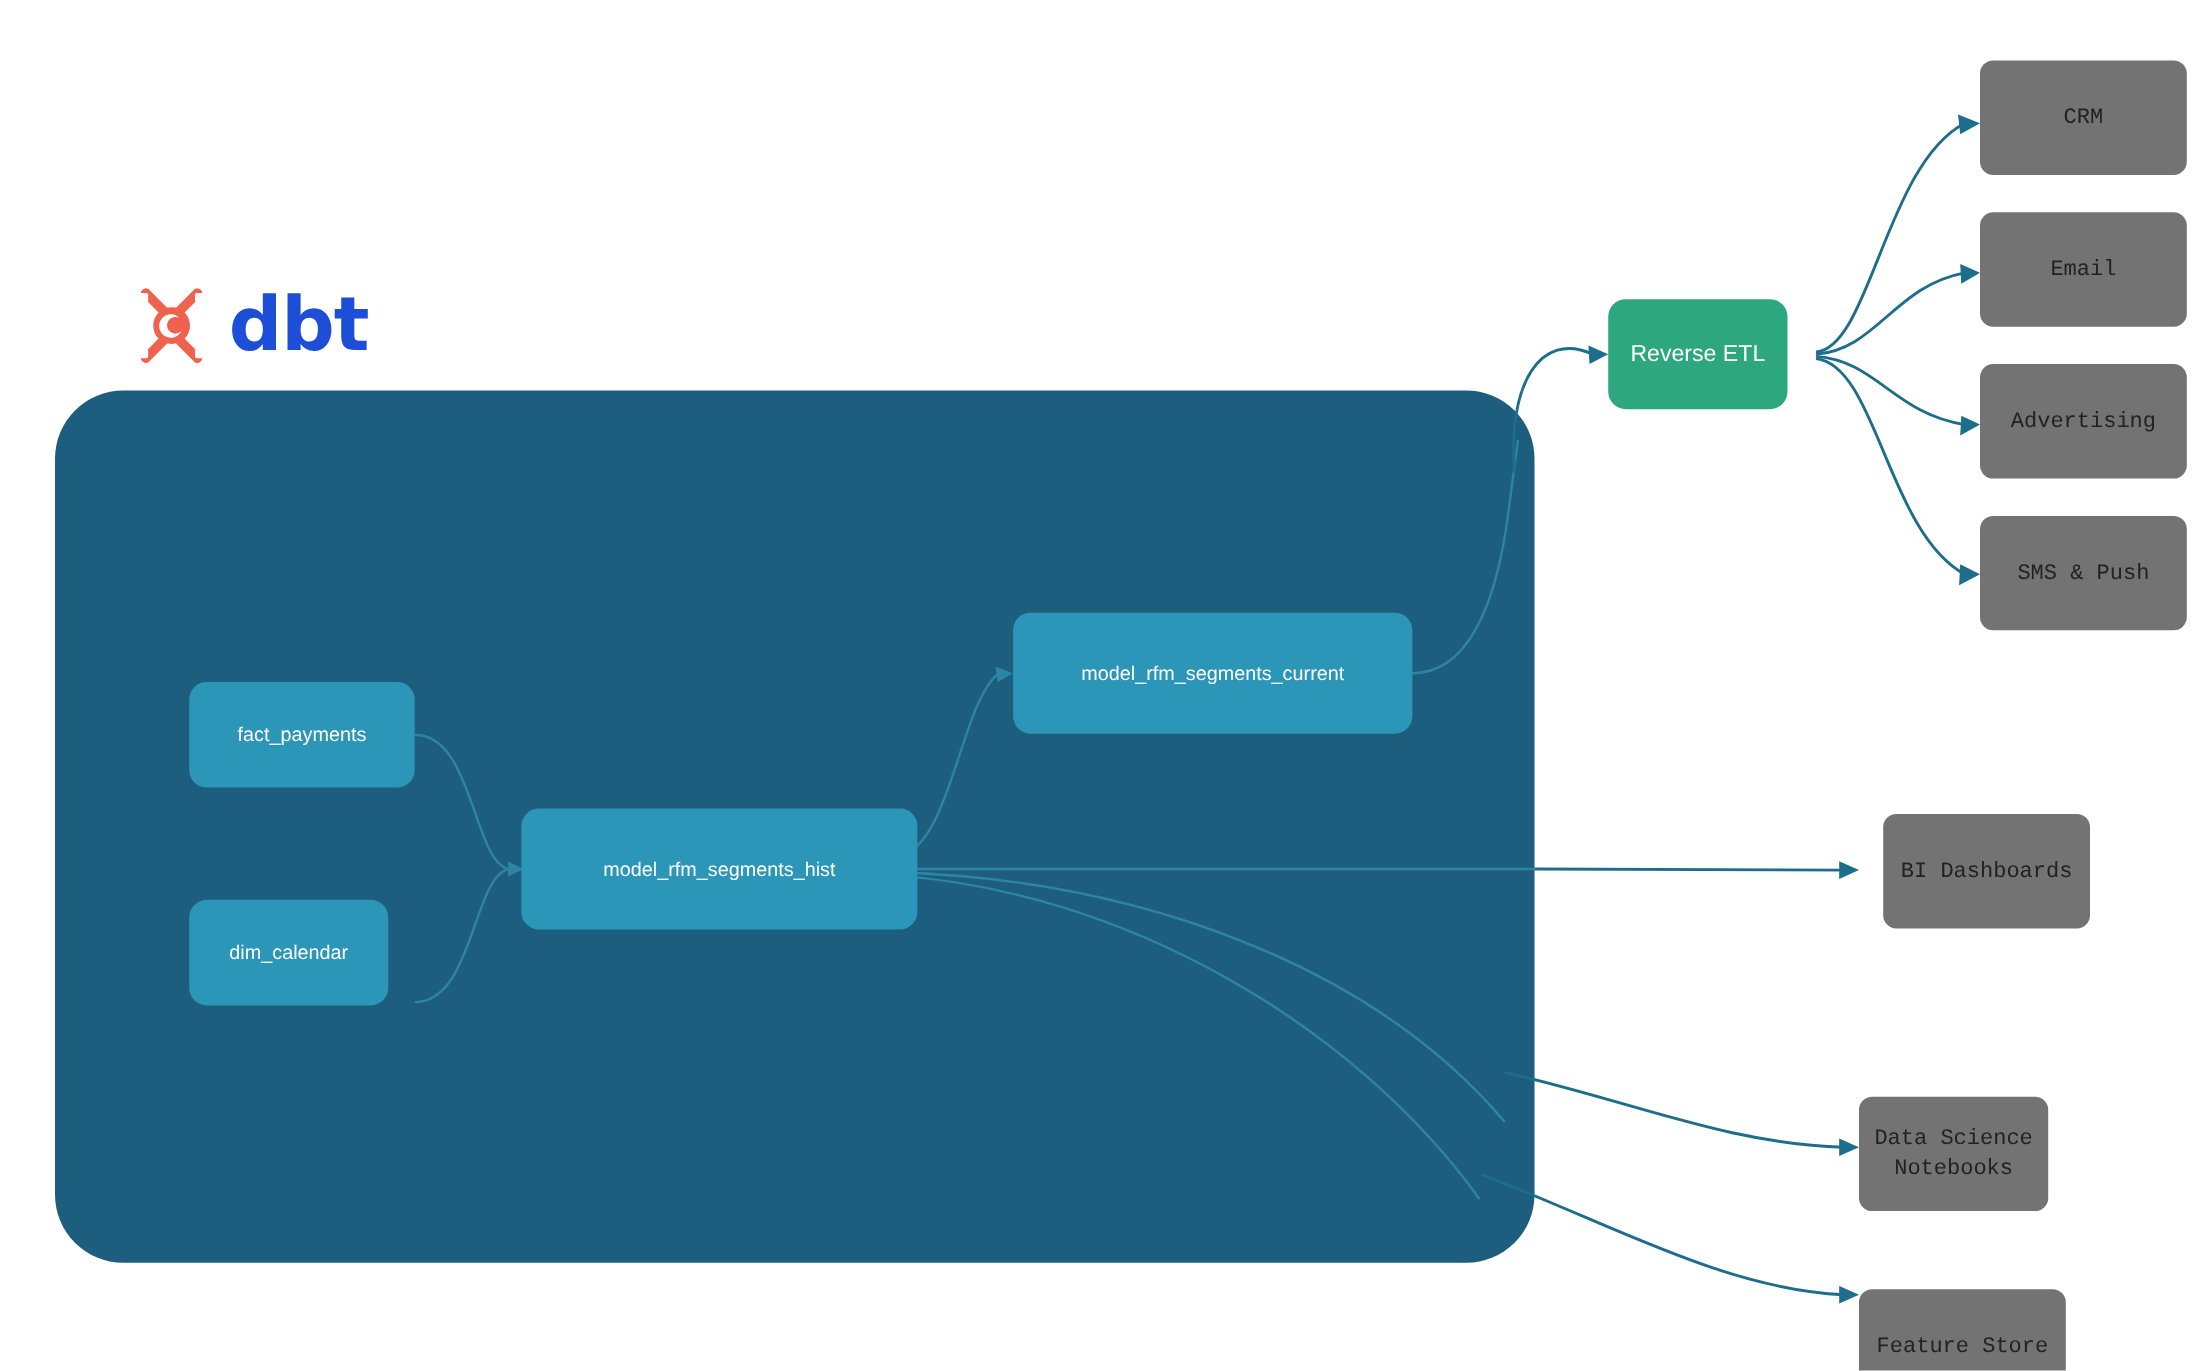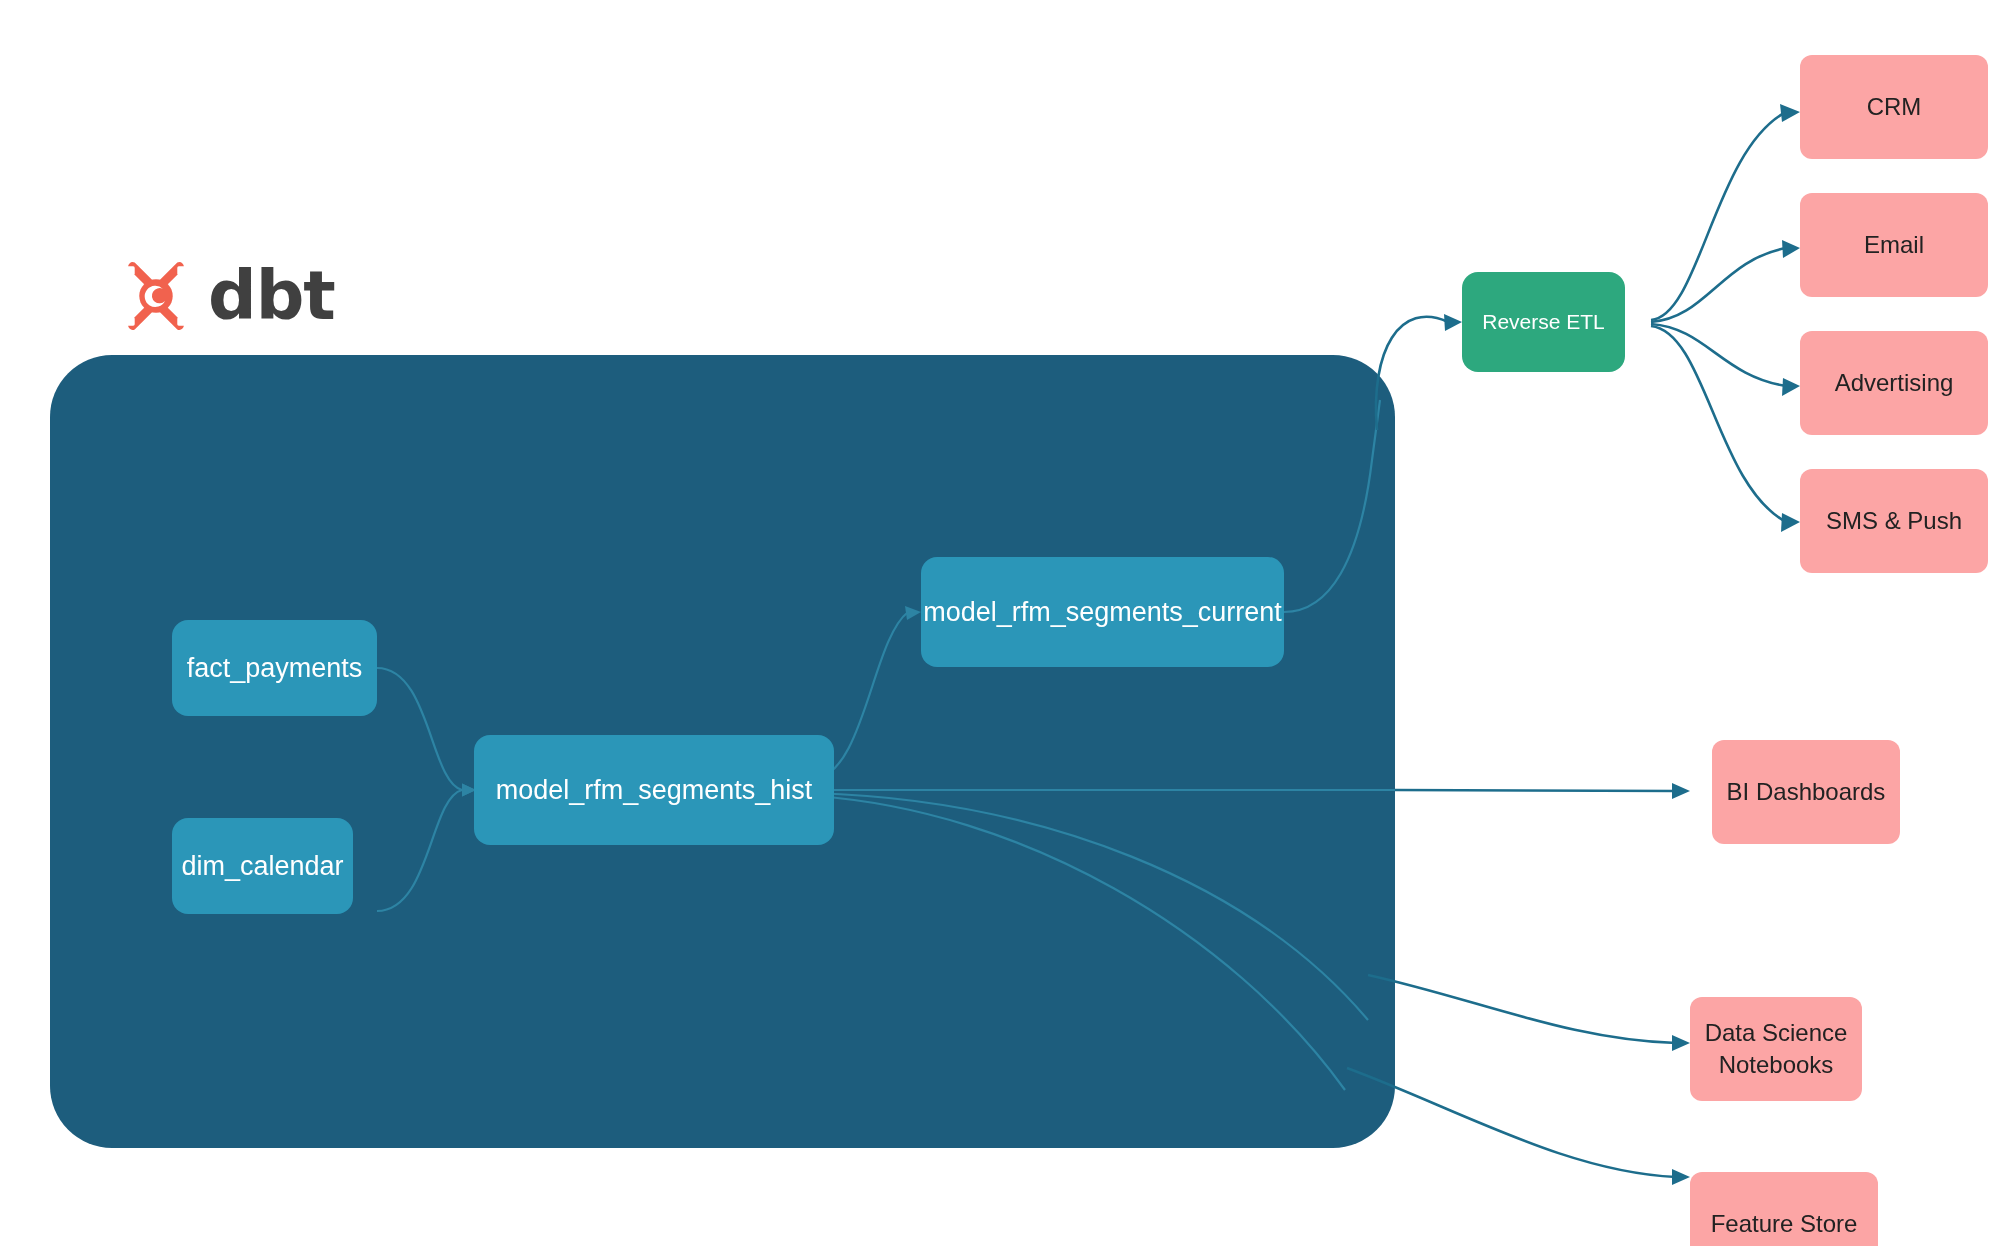--- a/index.html
+++ b/index.html
@@ -7,44 +7,45 @@
     width:2000px;height:1246px;position:relative;overflow:hidden;
     font-family:"Liberation Sans","DejaVu Sans",sans-serif;
   }
   #stage{position:absolute;inset:0;width:2000px;height:1246px;}
 
   
   #dbt-logo{position:absolute;left:118px;top:258px;display:flex;align-items:center;gap:14px;}
   #dbt-logo .mark{width:76px;height:76px;display:block;}
   #dbt-logo .wordmark{
     font-family:"DejaVu Sans","Liberation Sans",sans-serif;
-    font-weight:bold;font-size:68px;color:#404040;letter-spacing:-1px;line-height:1;
+    font-weight:bold;font-size:68px;color:#1d4ed8;letter-spacing:-1px;line-height:1;
   }
 
   
   #dbt-container{
     position:absolute;left:50px;top:355px;width:1345px;height:793px;
     background:#1d5d7d;border-radius:62px;
   }
 
   
   .node{
     position:absolute;display:flex;align-items:center;justify-content:center;
     text-align:center;box-sizing:border-box;border-radius:14px;
   }
   .node-model{
-    background:#2b96b8;color:#ffffff;font-size:27px;padding:0 5px;
+    background:#2b96b8;color:#ffffff;font-size:18px;padding:0 5px;
     border-radius:16px;
   }
   .node-etl{
     background:#2da87e;color:#ffffff;font-size:21px;border-radius:16px;
   }
   .node-target{
-    background:#fca5a5;color:#222222;font-size:24px;border-radius:12px;
+    background:#737373;color:#222222;font-size:20px;border-radius:12px;
     line-height:1.35;
+    font-family:Liberation Mono, monospace;
   }
 
   
   #node-fact-payments        {left:172px; top:620px; width:205px; height:96px;}
   #node-dim-calendar         {left:172px; top:818px; width:181px; height:96px;}
   #node-rfm-hist             {left:474px; top:735px; width:360px; height:110px;}
   #node-rfm-current          {left:921px; top:557px; width:363px; height:110px;}
 
   
   #node-reverse-etl          {left:1462px; top:272px; width:163px; height:100px;}

